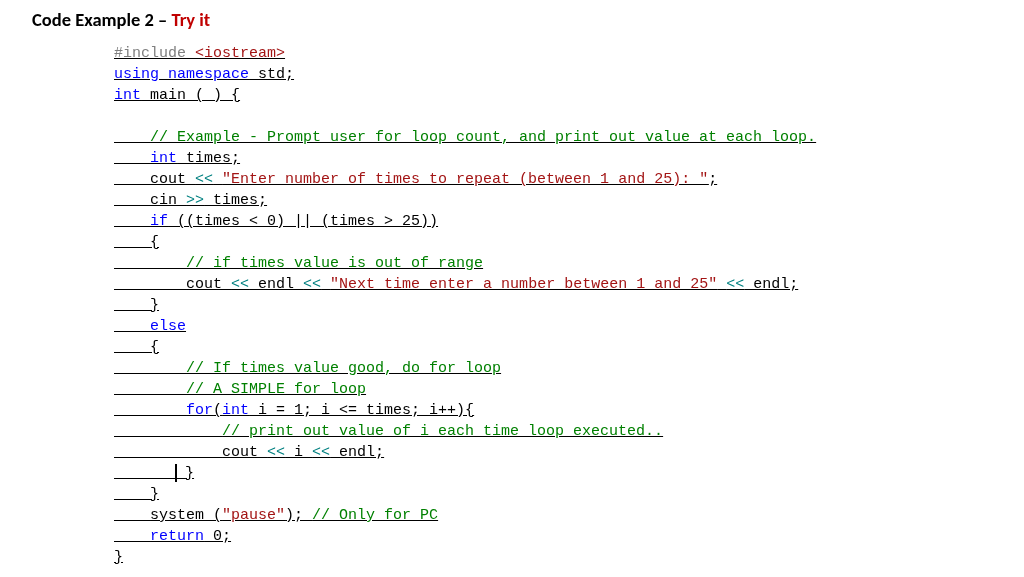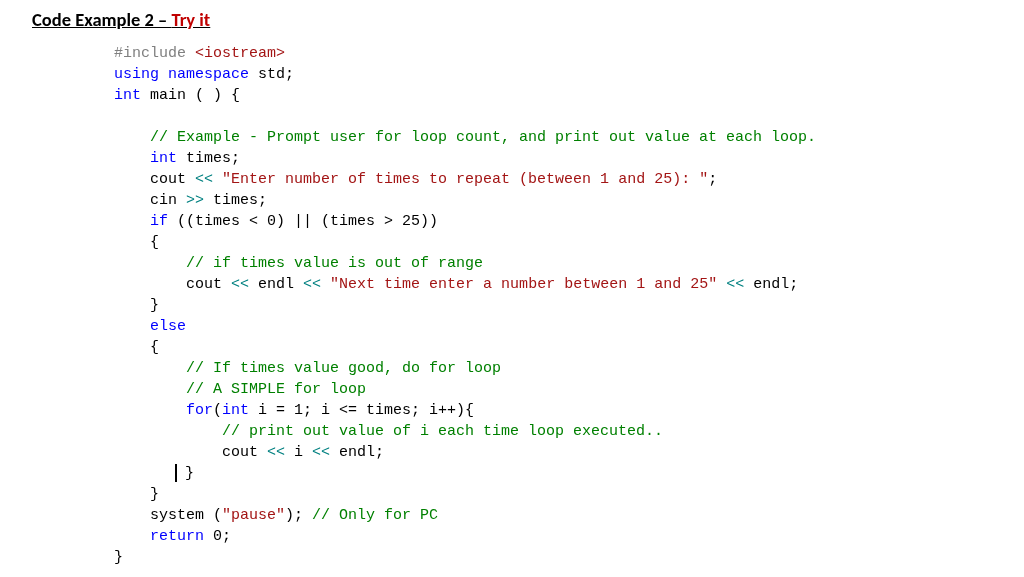--- a/index.html
+++ b/index.html
@@ -12,31 +12,31 @@
     font-size: 15px;
     overflow: hidden;
   }
   .page {
     padding: 8px 0 0 32px;
   }
   .heading {
     font-family: Calibri, Arial, sans-serif;
     font-size: 18.5px;
     font-weight: 700;
-    text-decoration: underline;
     margin-bottom: 12px;
   }
   .heading .black { color: #000000; }
   .heading .tryit { color: #c00000; }
   .code {
     white-space: pre;
     line-height: 1.4;
     padding-left: 82px;
     font-family: "Courier New", Courier, monospace;
     color: #000;
+    text-decoration: underline;
   }
   .kw   { color: #0000ff; }  
   .pp   { color: #808080; }  
   .inc  { color: #a31515; }  
   .cmt  { color: #008000; }  
   .str  { color: #a31515; }  
   .op   { color: #008080; }
   .plain{ color: #000; }
   .cursor {
     display: inline-block;

